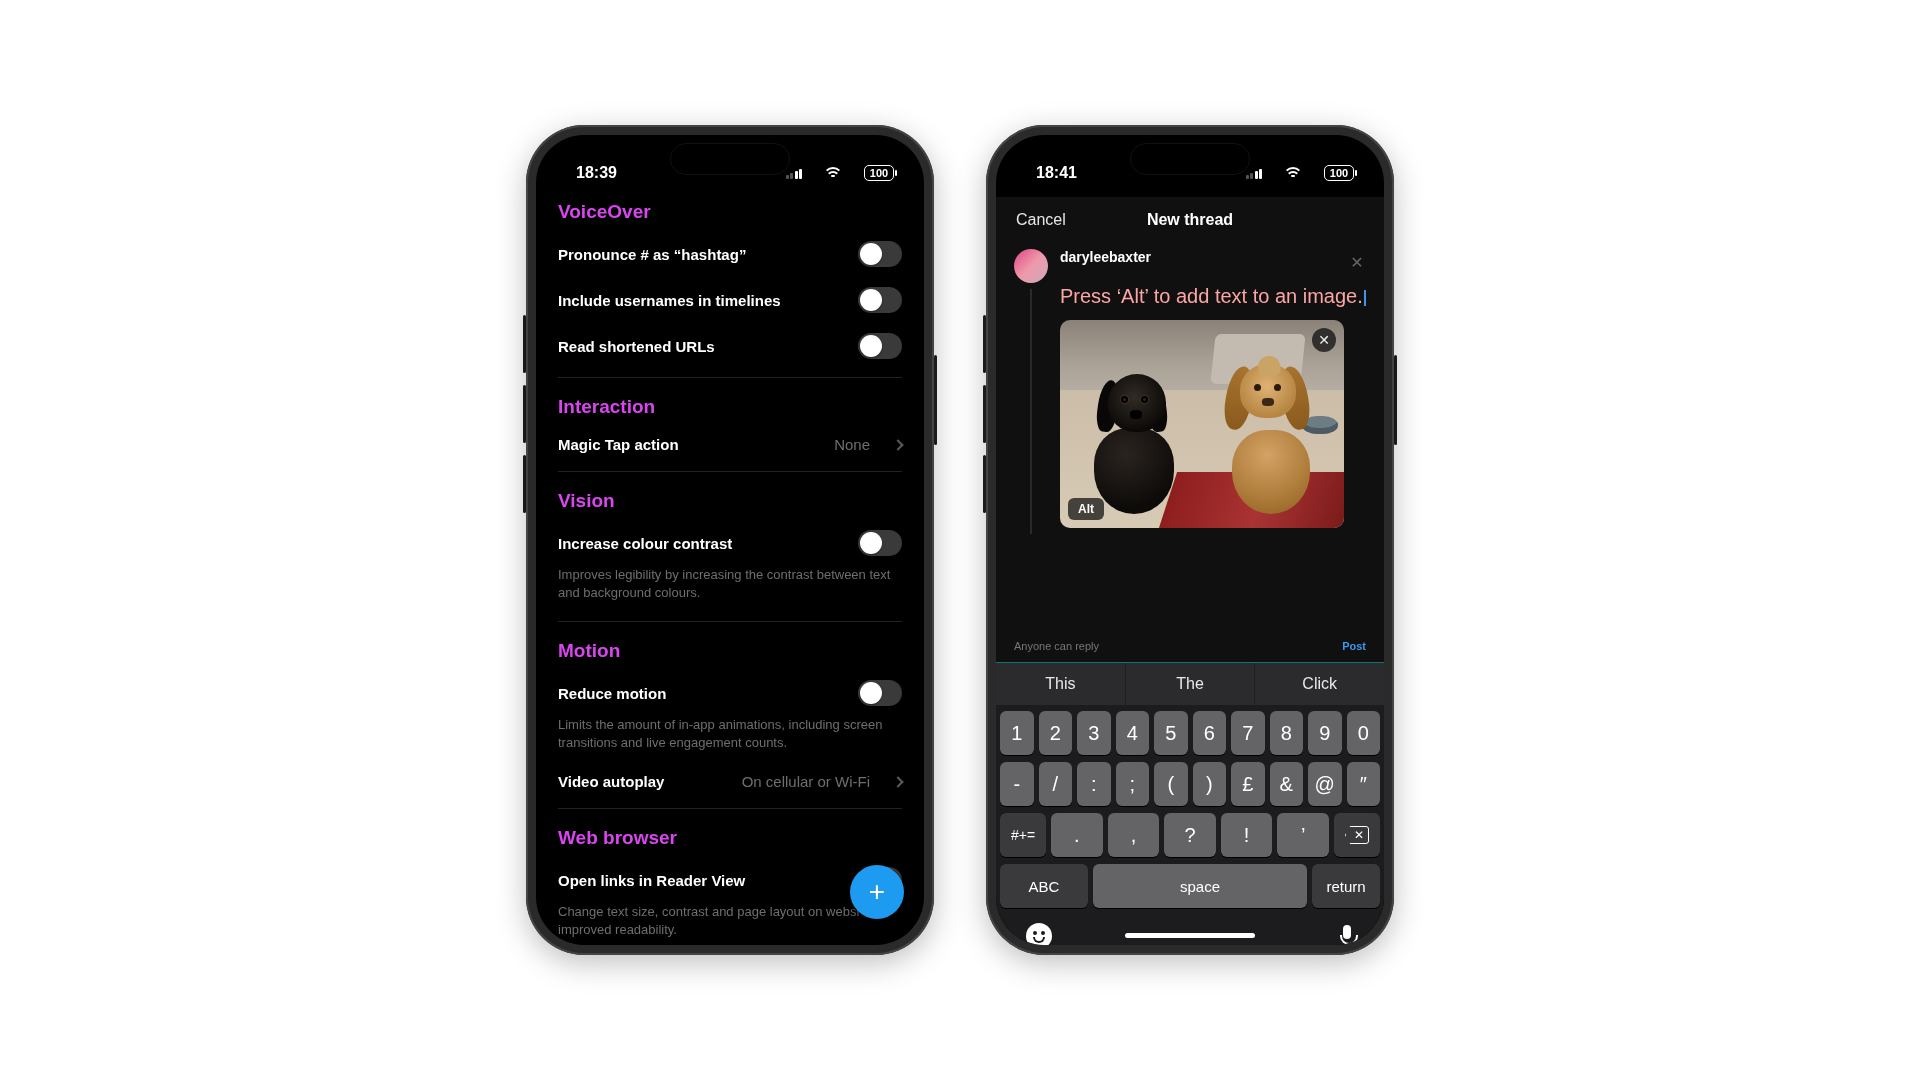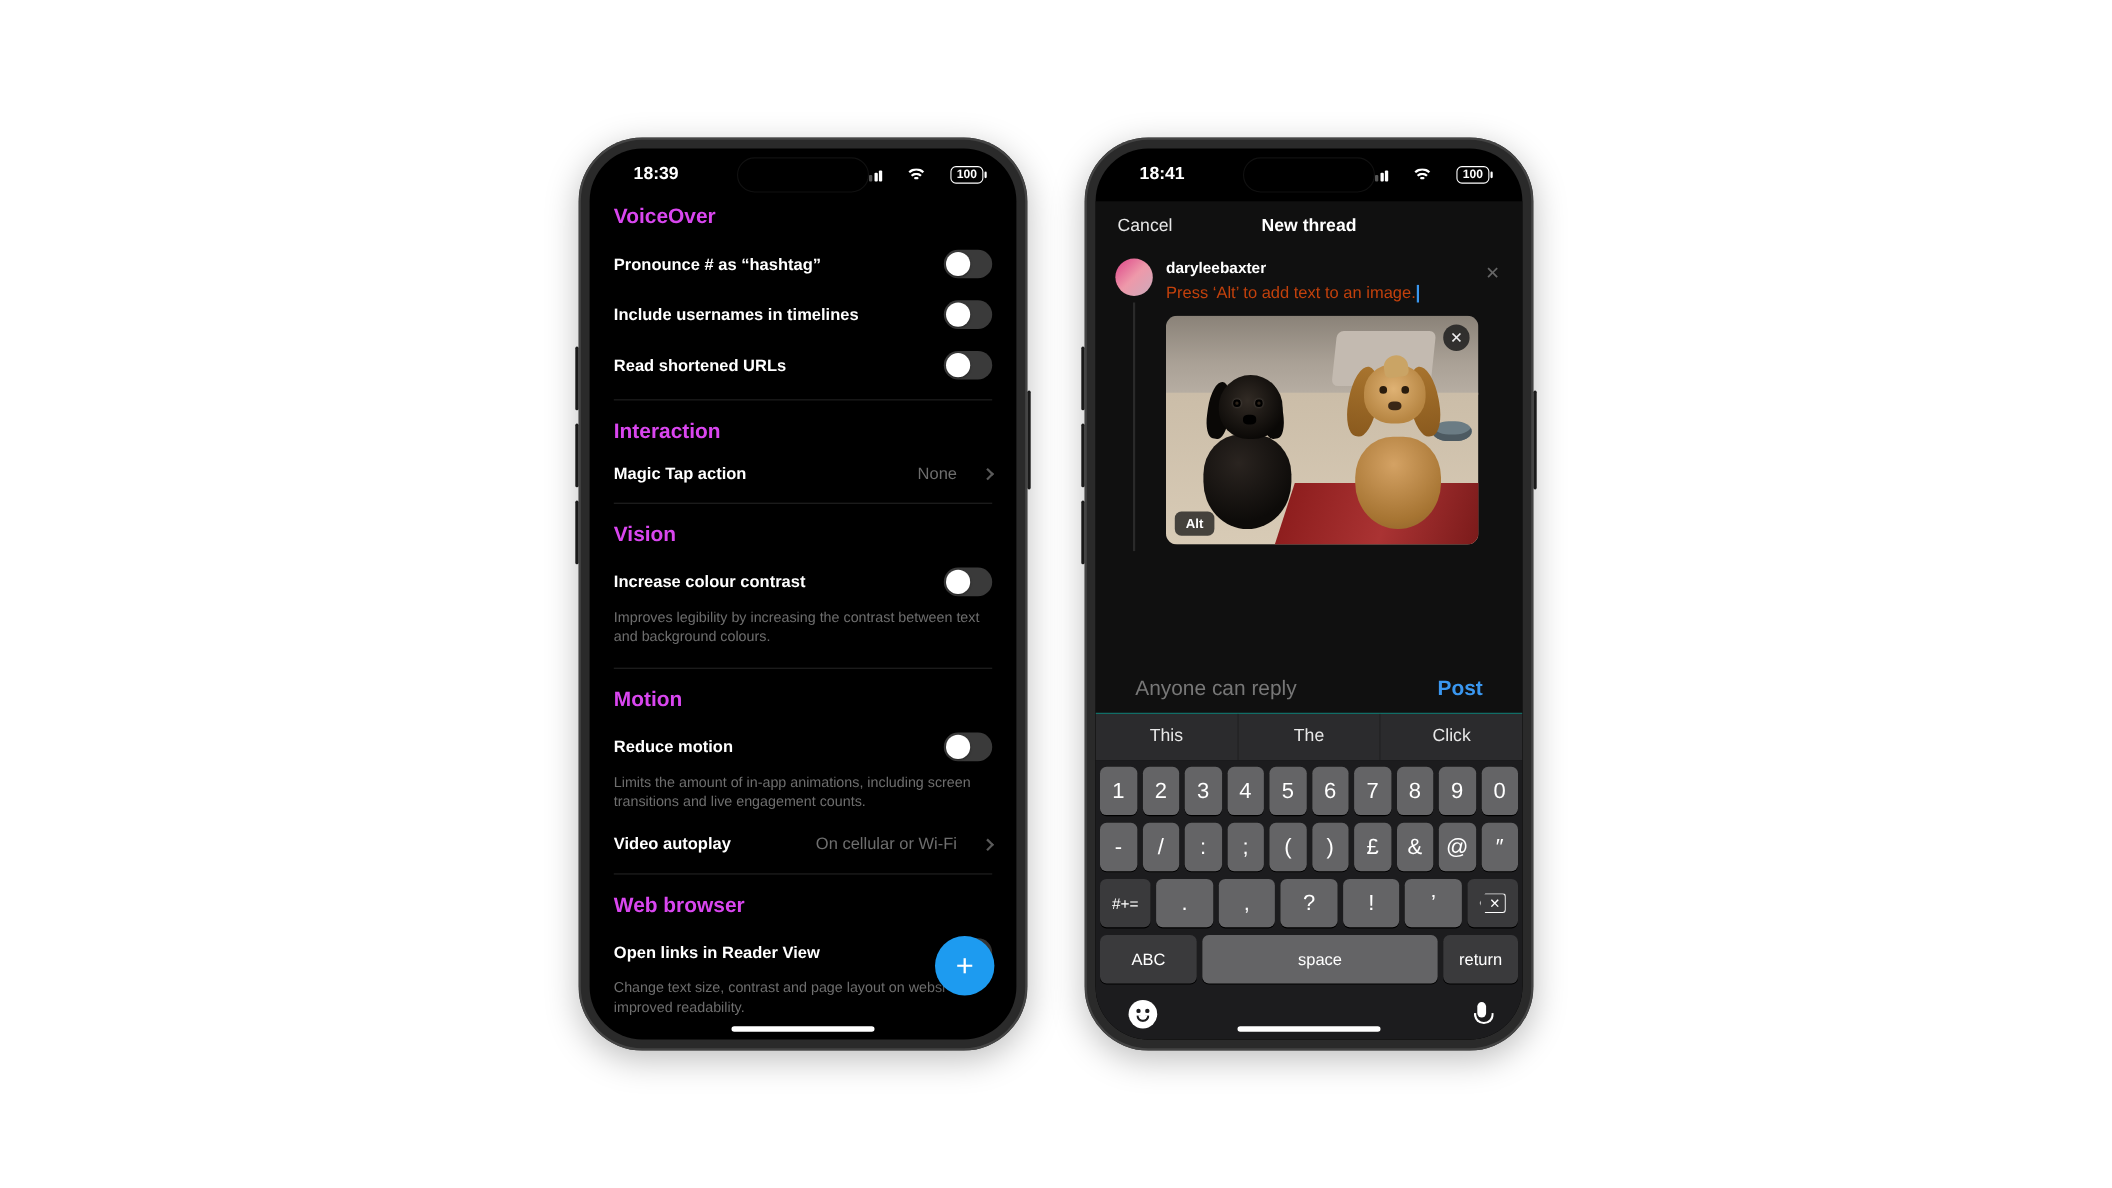--- a/index.html
+++ b/index.html
@@ -3,21 +3,21 @@
 <meta charset="utf-8">
 <style>
   * { box-sizing: border-box; margin: 0; padding: 0; font-family: -apple-system, BlinkMacSystemFont, "Segoe UI", Helvetica, Arial, sans-serif; }
   body { background: #fff; width: 1920px; height: 1080px; display: flex; justify-content: center; align-items: center; gap: 52px; }
   .phone-frame { width: 408px; height: 830px; background: #2a2a2a; border-radius: 58px; padding: 10px; box-shadow: inset 0 0 0 2px #444, 0 8px 30px rgba(0,0,0,.25); position: relative; }
   .phone-frame::before, .phone-frame::after { content:""; position:absolute; background:#1a1a1a; border-radius:3px; }
   .phone-frame::before { left:-3px; top:190px; width:3px; height:58px; box-shadow: 0 70px 0 #1a1a1a, 0 140px 0 #1a1a1a; }
   .phone-frame::after { right:-3px; top:230px; width:3px; height:90px; }
   .screen { width:100%; height:100%; background:#000; border-radius:48px; overflow:hidden; position:relative; color:#fff; }
   .notch { position:absolute; top:8px; left:50%; transform:translateX(-50%); width:120px; height:32px; background:#000; border-radius:20px; z-index:50; border:1px solid #111; }
-  .status-bar { height:48px; display:flex; justify-content:space-between; align-items:center; padding:0 30px 0 40px; font-size:16px; font-weight:600; }
+  .status-bar { height:48px; display:flex; justify-content:space-between; align-items:center; padding:0 30px 0 40px; font-size:16px; font-weight:600;margin-top:14px; }
   .status-right { display:flex; align-items:center; gap:23px;justify-content:center; }
   .sig-bars { display:flex; align-items:flex-end; gap:1.5px; height:12px; }
   .sig-bars span { width:3px; background:#fff; border-radius:1px; }
   .sig-bars span:nth-child(1){height:4px;background:#555;} .sig-bars span:nth-child(2){height:6px;background:#555;} .sig-bars span:nth-child(3){height:8px;} .sig-bars span:nth-child(4){height:10px;}
   .wifi-icon { width:16px; height:12px; position:relative; }
   .wifi-icon::before,.wifi-icon::after,.wifi-icon span { content:""; position:absolute; border:2px solid #fff; border-bottom:none; border-left-color:transparent; border-right-color:transparent; border-radius:20px 20px 0 0; left:50%; transform:translateX(-50%); }
   .wifi-icon::before { width:16px; height:8px; top:0; }
   .wifi-icon::after { width:10px; height:5px; top:4px; }
   .wifi-icon span { width:4px; height:2px; top:8px; background:#fff; border-radius:2px; border:none; }
   .batt-pill { border:1.5px solid #fff; border-radius:5px; padding:1px 4px; font-size:11px; font-weight:700; min-width:30px; text-align:center; position:relative; }
@@ -42,21 +42,21 @@
   .th-content { height:calc(100% - 48px); display:flex; flex-direction:column; background:#101010; }
   .th-header { display:flex; align-items:center; justify-content:center; position:relative; padding:14px 0 10px; }
   .th-cancel { position:absolute; left:20px; font-size:16px; color:#e7e7e7; font-weight:400; }
   .th-title { font-size:16px; font-weight:700; color:#fff; }
   .compose { padding:10px 18px 6px; display:flex; gap:12px; position:relative; }
   .avatar { width:34px; height:34px; border-radius:50%; background:linear-gradient(135deg,#d48 0%,#e9a 50%,#cab 100%); flex-shrink:0; }
   .thread-line { position:absolute; left:34px; top:50px; bottom:0; width:2px; background:#2a2a2a; }
   .compose-main { flex:1; min-width:0; }
   .username { font-size:14px; font-weight:700; color:#fff; }
   .close-x { position:absolute; right:18px; top:14px; color:#666; font-size:16px; width:18px; text-align:center; }
-  .compose-text { font-size:15px; color:#c2410c; margin-top:7px; }
+  .compose-text { font-size:20px; color:#fca5a5; margin-top:20px; }
   .cursor { display:inline-block; width:2px; height:16px; background:#3a97f0; vertical-align:middle; margin-left:1px; }
   .photo-attach { margin-top:12px; width:284px; height:208px; border-radius:10px; overflow:hidden; position:relative; background:#222; }
   .photo-x { position:absolute; top:8px; right:8px; width:24px; height:24px; border-radius:50%; background:rgba(30,30,30,.85); display:flex; align-items:center; justify-content:center; color:#eee; font-size:14px; }
   .alt-badge { position:absolute; bottom:8px; left:8px; background:rgba(20,20,20,.75); color:#fff; font-size:12px; font-weight:700; padding:4px 10px; border-radius:6px; }
   .photo-scene { width:100%; height:100%; position:relative; }
   .couch { position:absolute; top:0; left:0; right:0; height:72px; background:linear-gradient(180deg,#8a8278 0%,#aaa196 60%,#b7aea3 100%); }
   .couch-cushion { position:absolute; top:14px; left:54%; width:90px; height:50px; background:#c3bab0; border-radius:6px; transform:skewX(-6deg); }
   .floor { position:absolute; top:70px; left:0; right:0; bottom:0; background:linear-gradient(180deg,#cbbda8 0%,#d8cbb6 100%); }
   .rug { position:absolute; bottom:0; left:38%; right:-10px; height:56px; background:linear-gradient(90deg,#8e1e1e 0%,#a33 50%,#7a1a1a 100%); transform:skewX(-18deg); }
   .bowl { position:absolute; top:96px; right:6px; width:36px; height:18px; background:#6b7c84; border-radius:50%/60%; box-shadow:inset 0 -6px 0 #4d5a61; }
@@ -71,21 +71,21 @@
   .dog-gold { position:absolute; right:10px; top:44px; width:130px; height:150px; }
   .dg-body { position:absolute; bottom:0; left:28px; width:78px; height:84px; background:radial-gradient(circle at 45% 30%,#d4a264,#a67432 70%,#8a5e28); border-radius:44% 44% 50% 50%; }
   .dg-head { position:absolute; top:0; left:36px; width:56px; height:54px; background:radial-gradient(circle at 48% 42%,#dfb274,#b78643 70%); border-radius:48% 48% 44% 44%; }
   .dg-ear-l,.dg-ear-r { position:absolute; top:2px; width:26px; height:64px; background:linear-gradient(180deg,#a8742e,#8a5a1e); border-radius:50% 50% 45% 45%; }
   .dg-ear-l{left:22px;transform:rotate(10deg);} .dg-ear-r{left:78px;transform:rotate(-10deg);}
   .dg-tuft { position:absolute; top:-8px; left:54px; width:22px; height:20px; background:#caa465; border-radius:60% 60% 30% 30%; transform:rotate(-8deg);}
   .dg-eye-l,.dg-eye-r { position:absolute; top:20px; width:7px; height:7px; background:#2a1c0d; border-radius:50%; }
   .dg-eye-l{left:50px;} .dg-eye-r{left:70px;}
   .dg-nose { position:absolute; top:34px; left:58px; width:12px; height:8px; background:#3a2716; border-radius:40%; }
 
-  .reply-bar { display:flex; justify-content:space-between; align-items:center; padding:10px 36px; font-size:19px; margin-top:auto; }
+  .reply-bar { display:flex; justify-content:space-between; align-items:center; padding:10px 18px; font-size:11px; margin-top:auto; }
   .reply-who { color:#777; }
   .post-btn { color:#3a97f0; font-weight:600; }
 
   .suggest-bar { display:flex; background:#2b2b2d; border-top:1px solid #0f766e; }
   .sug { flex:1; text-align:center; padding:12px 0; color:#e8e8e8; font-size:16px; border-right:1px solid #202022; }
   .sug:last-child { border-right:none; }
 
   .kb { background:#1c1c1e; padding:6px 4px 5px; }
   .kb-row { display:flex; gap:5px; justify-content:center; margin-bottom:7px; }
   .key { background:#646466; color:#fff; border-radius:6px; height:44px; display:flex; align-items:center; justify-content:center; font-size:20px; box-shadow:0 1px 0 #000; }

